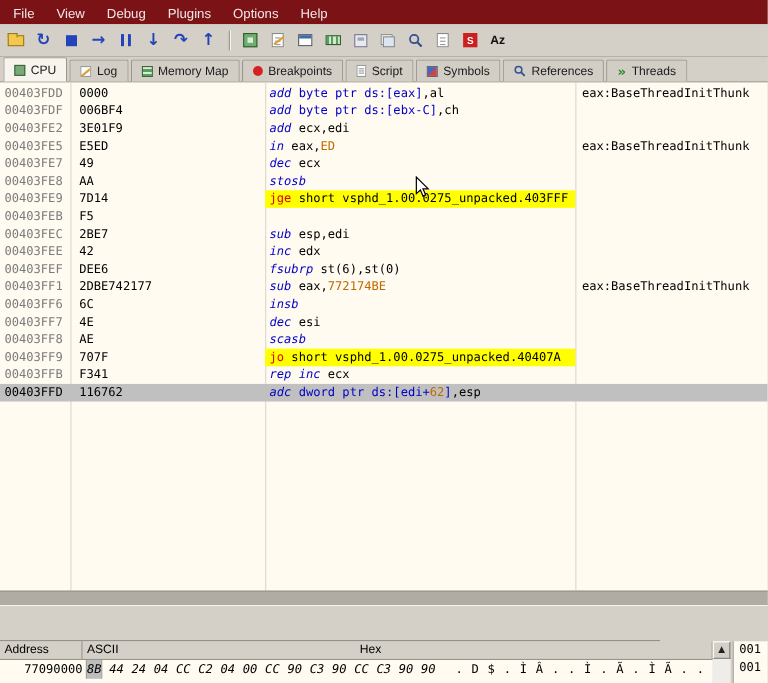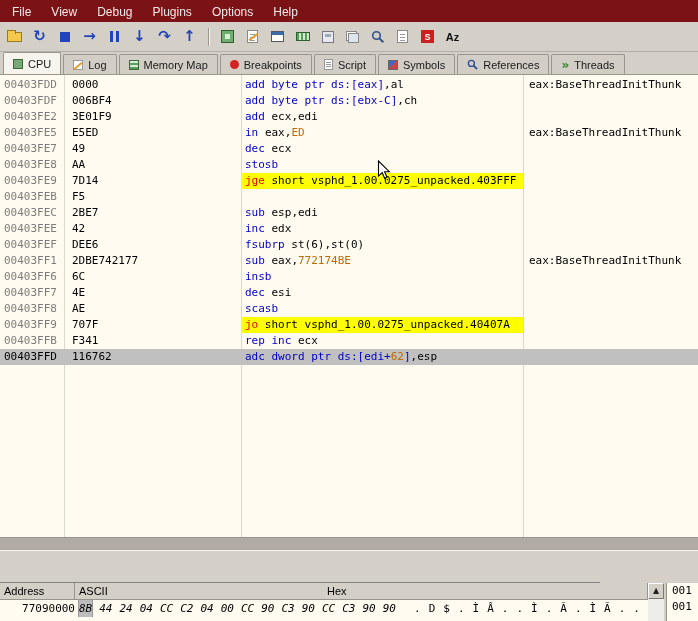--- a/index.html
+++ b/index.html
@@ -56,25 +56,25 @@
   .vline { position:absolute; top:0; bottom:0; width:1px; background:#dcd8cc; }
   .rows { position:relative; padding-top:2px; }
   .drow { display:flex; height:16px; line-height:16px; }
   .drow.sel { background:#c0c0c0; }
   .col-a { width:64px; padding-left:4px; color:#7c7c7c; flex:none; white-space:pre; overflow:hidden; }
   .drow.sel .col-a { color:#000; }
   .col-b { width:177px; padding-left:8px; color:#000; flex:none; white-space:pre; overflow:hidden; }
   .col-i { width:282px; padding-left:4px; flex:none; white-space:pre; overflow:hidden; }
   .col-i.hl { background:#ffff00; }
   .col-c { flex:1; padding-left:6px; color:#000; white-space:pre; overflow:hidden; }
-  .tk-mn  { color:#0000c8; }
+  .tk-mn  { color:#0000c8;font-style:italic; }
   .tk-mem { color:#0000c8; }
   .tk-reg { color:#000000; }
   .tk-num { color:#c06a00; }
-  .tk-jmp { color:#e00000;font-family:Liberation Mono, monospace; }
+  .tk-jmp { color:#e00000; }
   .tk-lbl { color:#000000; }
   .tk-pln { color:#000000; }
 
   
   .hscroll { position:absolute; left:0; top:537px; width:698px; height:13px; background:#b0aca4; border-top:1px solid #98948c; }
   .infobox { position:absolute; left:0; top:550px; width:698px; height:32px; background:#d4d0c8; border-top:1px solid #f5f3ef; }
 
   
   .bottompane { position:absolute; left:0; top:582px; width:600px; height:39px; background:#d4d0c8; border-top:1px solid #828282; font-family:"DejaVu Sans Mono", monospace; font-size:11px; }
   .dump { position:absolute; left:0; top:0; width:648px; height:39px; }

